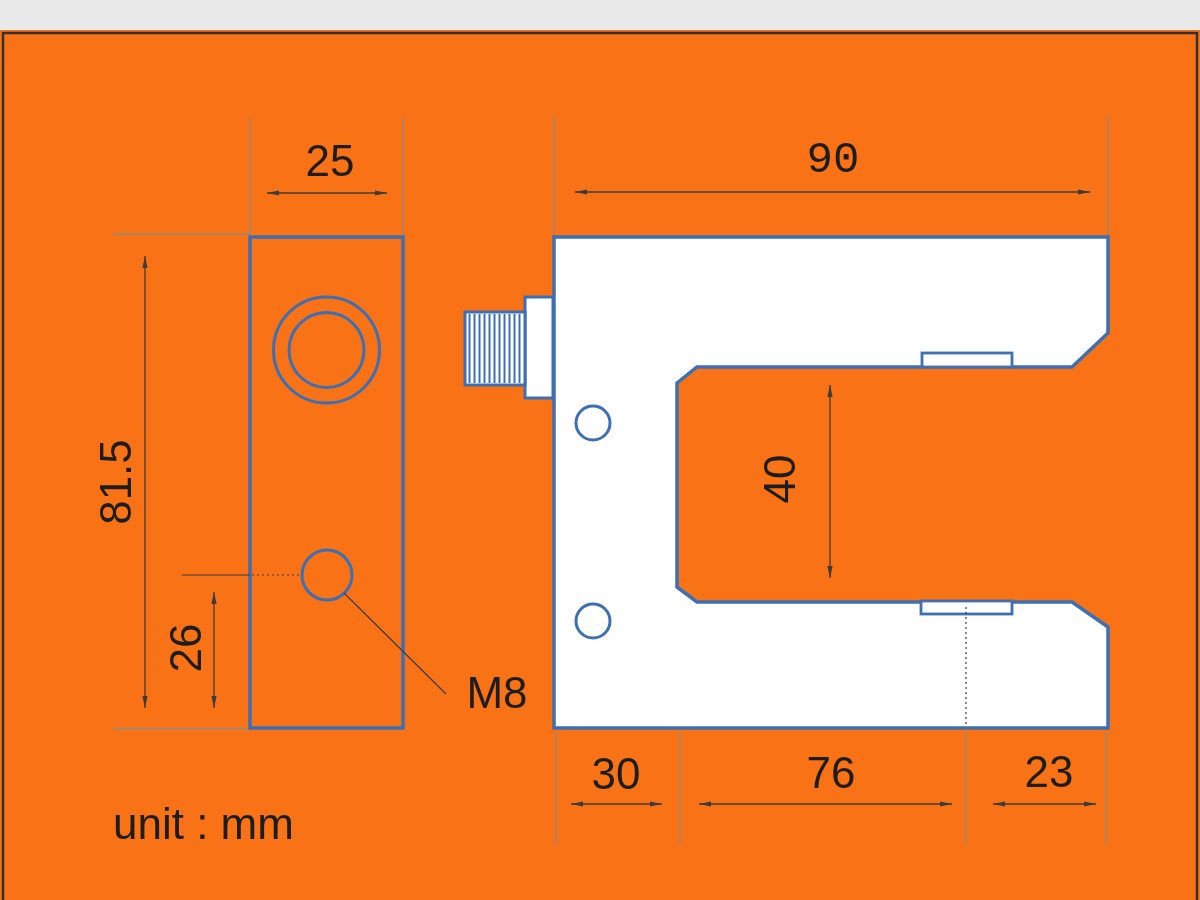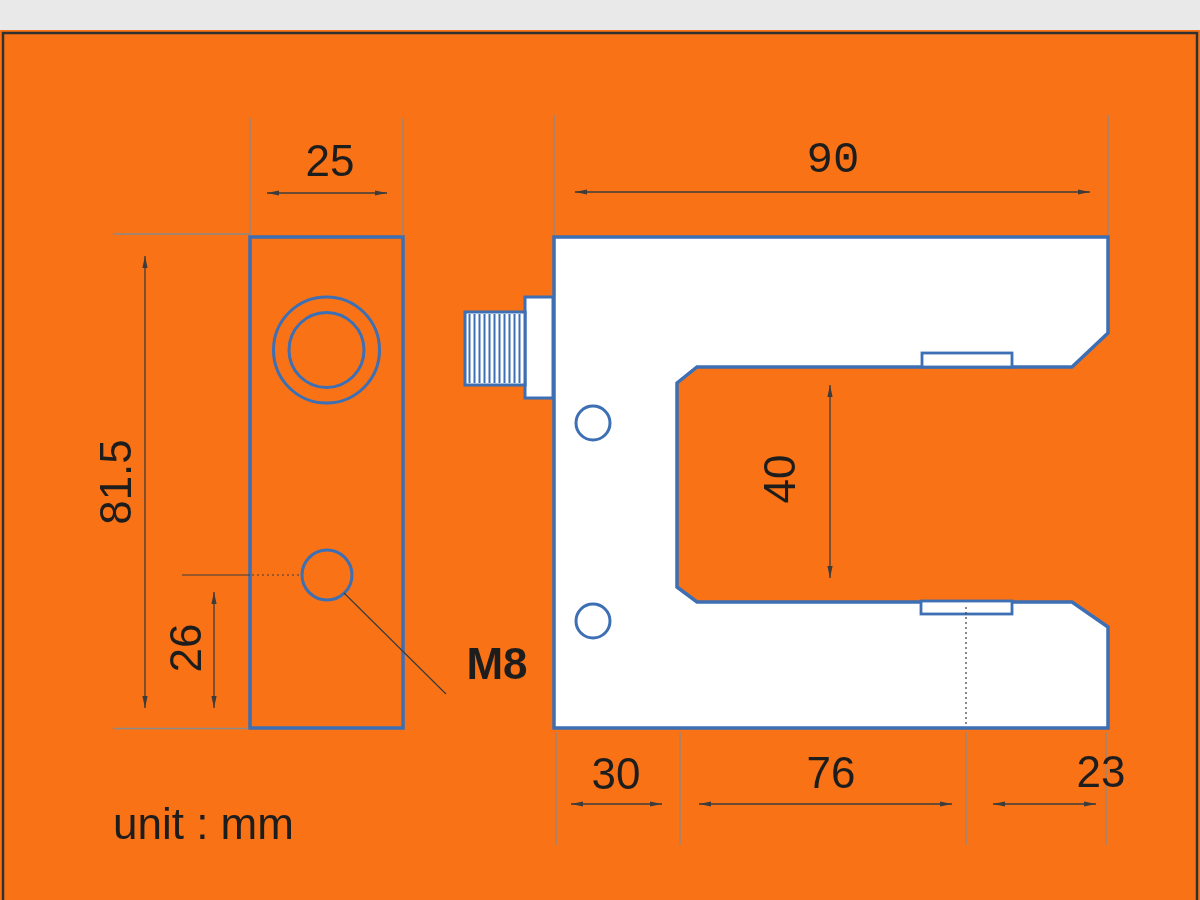--- a/index.html
+++ b/index.html
@@ -114,19 +114,19 @@
   <div class="lbl rot" style="left:116px; top:452px;">81.5</div>
 
   <div class="lbl rot" style="left:186px; top:618px;">26</div>
 
   <div class="lbl rot" style="left:780px; top:449px;">40</div>
 
   <div class="lbl" style="left:616px; top:744px;">30</div>
 
   <div class="lbl" style="left:831px; top:743px;">76</div>
 
-  <div class="lbl" style="left:1101px; top:742px;">23</div>
+  <div class="lbl" style="left:1049px; top:742px;">23</div>
 
-  <div class="lbl" style="left:497px; top:634px;font-weight:bold;">M8</div>
+  <div class="lbl" style="left:497px; top:663px;">M8</div>
 
   <div class="lbl note" style="left:113px; top:772px;">unit : mm</div>
 
 </div>
 
 </body></html>

